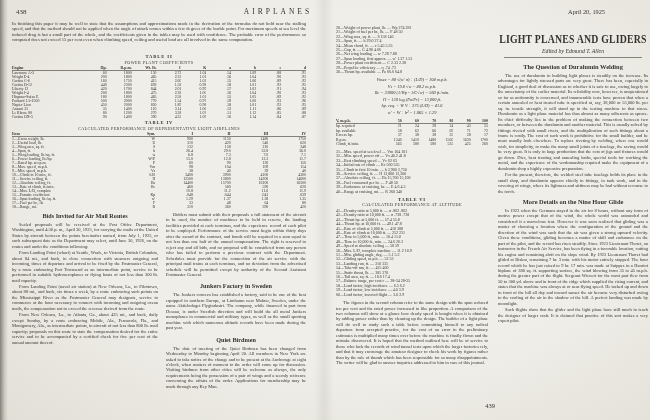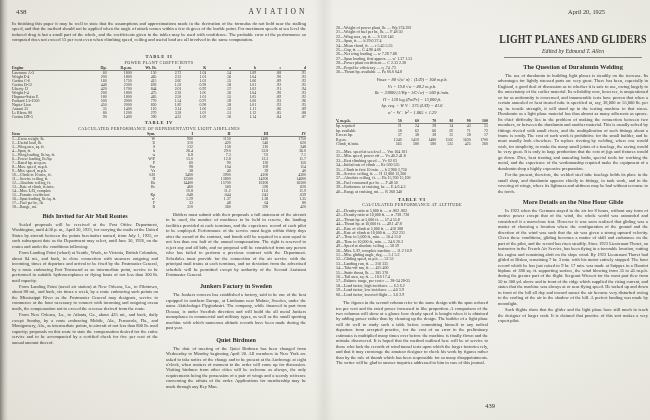--- a/index.html
+++ b/index.html
@@ -58,21 +58,21 @@
   .mb { margin-bottom:4px; }
 </style>
 </head>
 <body>
 
 <div class="scan">
   <div class="edge"></div>
   <div class="gutter"></div>
 
   <div class="hdr-num">438</div>
-  <div class="hdr-title">AVIATION</div>
+  <div class="hdr-title">AIRPLANES</div>
   <div class="hdr-date">April 20, 1925</div>
   <div class="pn439">439</div>
 
   <p class="intro">In finishing this paper it may be well to state that the assumptions and approximations made in the derivation of the formulas do not hold near the stalling speed, and that the method should not be applied when the angle of attack comes within a few degrees of the burble point. For maximum speeds at sea level the induced drag is but a small part of the whole, and the coefficients given in the tables may be used with confidence. The probable error of the performance so computed does not exceed 15 per cent even when climbing speed, ceiling and useful load are all involved in the same computation.</p>
 
   <div class="ttl t2t">TABLE II</div>
   <div class="tsub t2s">POWER PLANT COEFFICIENTS</div>
   <div class="tbl t2">
       <div class="trow">
         <span class="c0">Engine</span>

